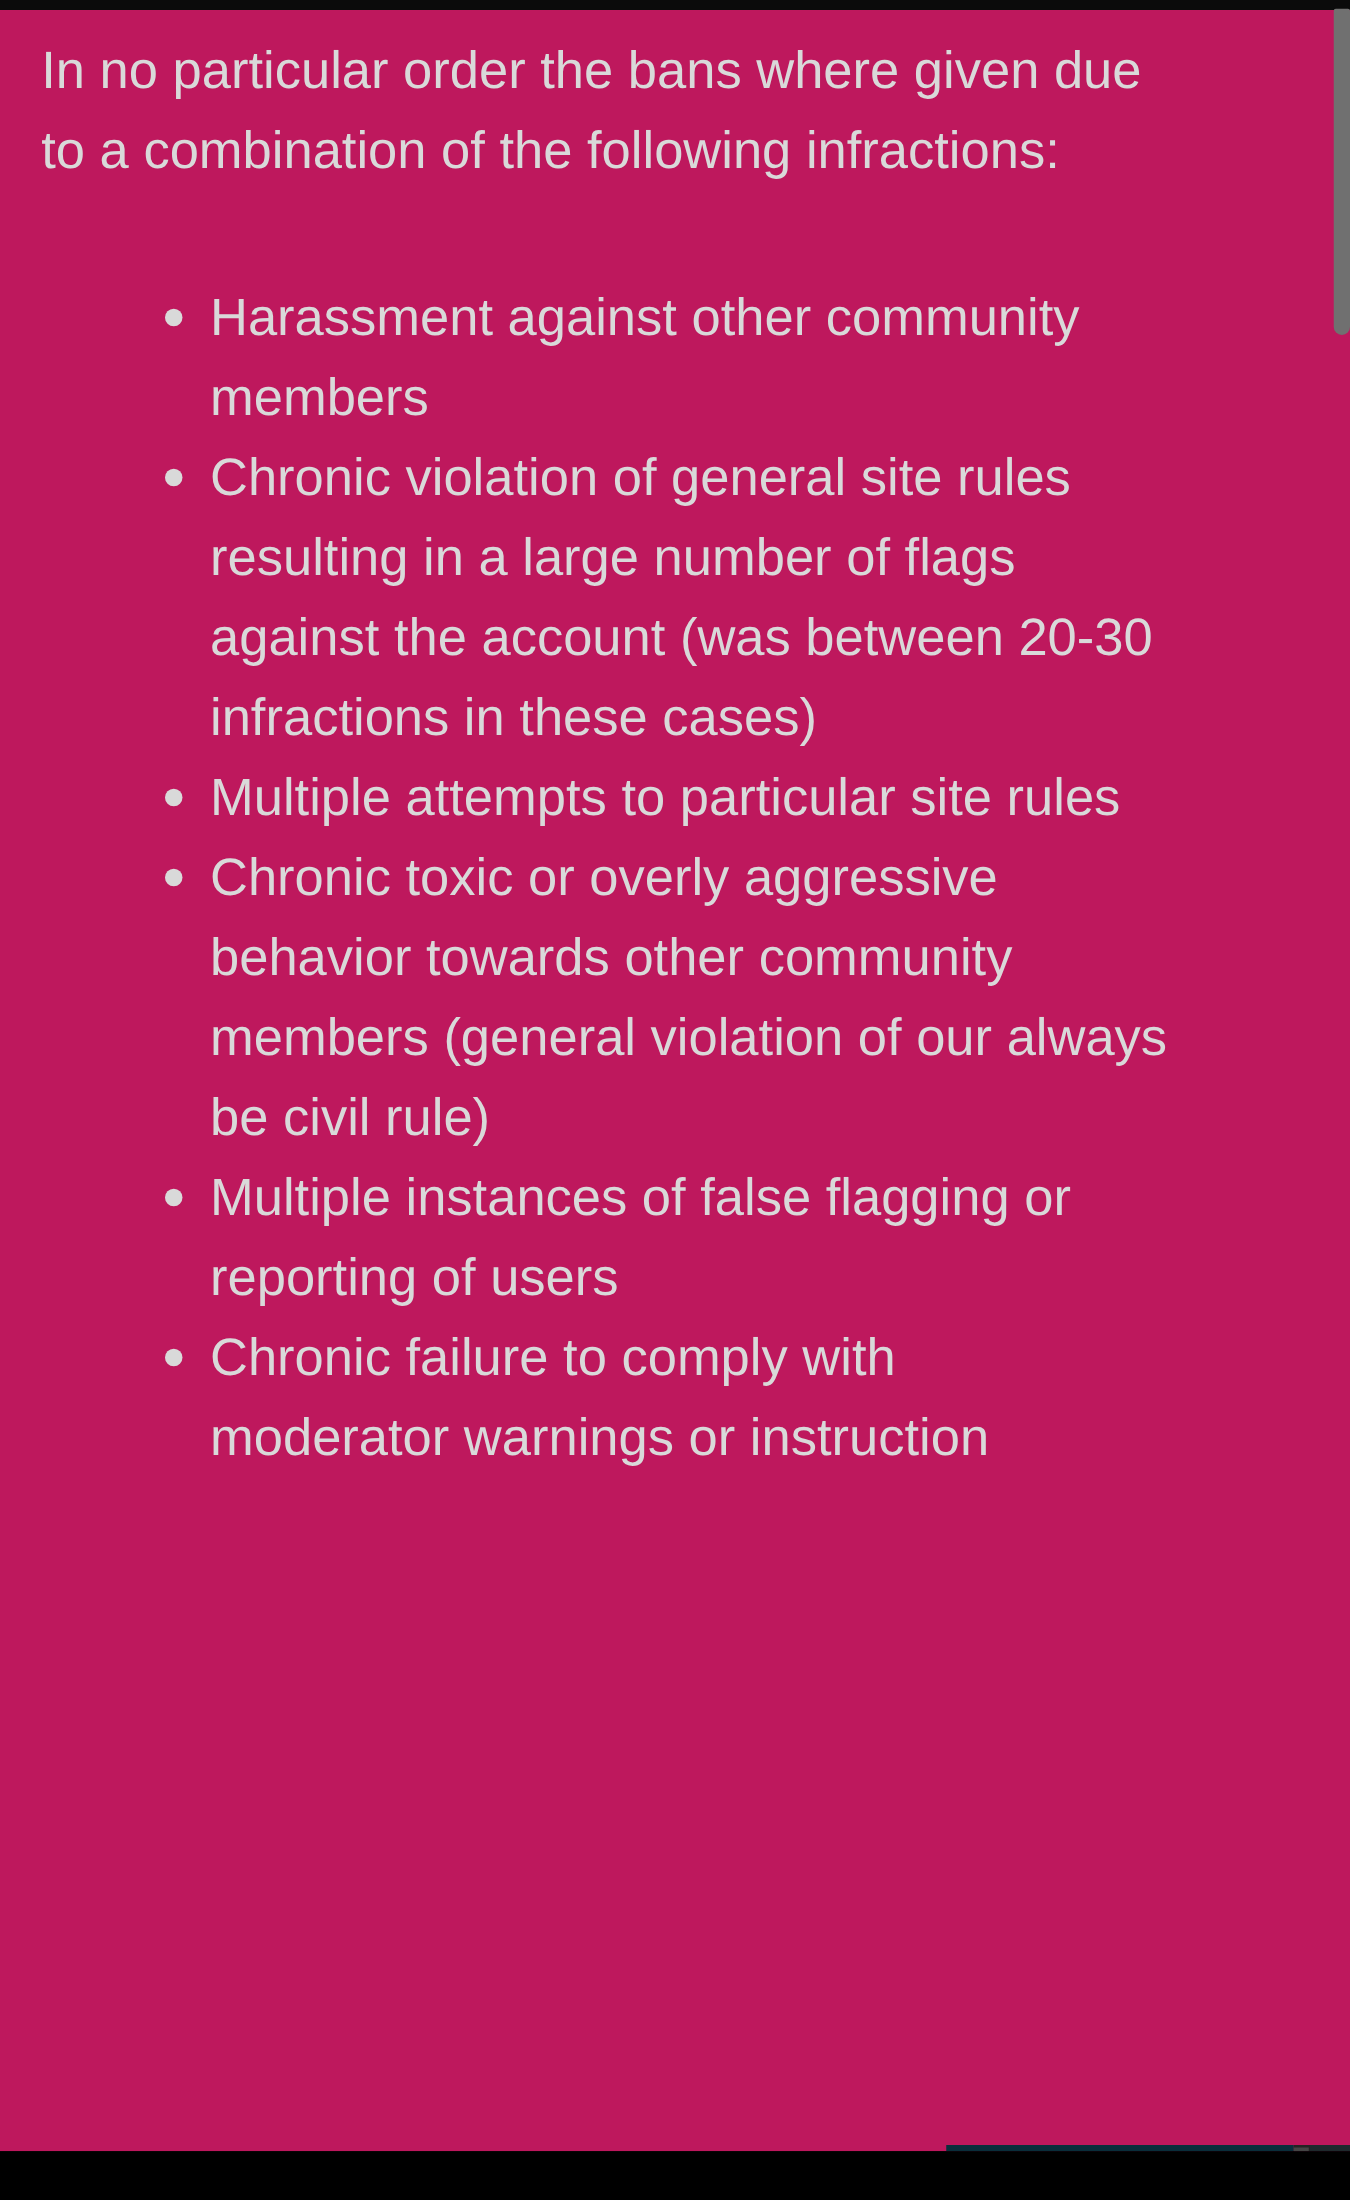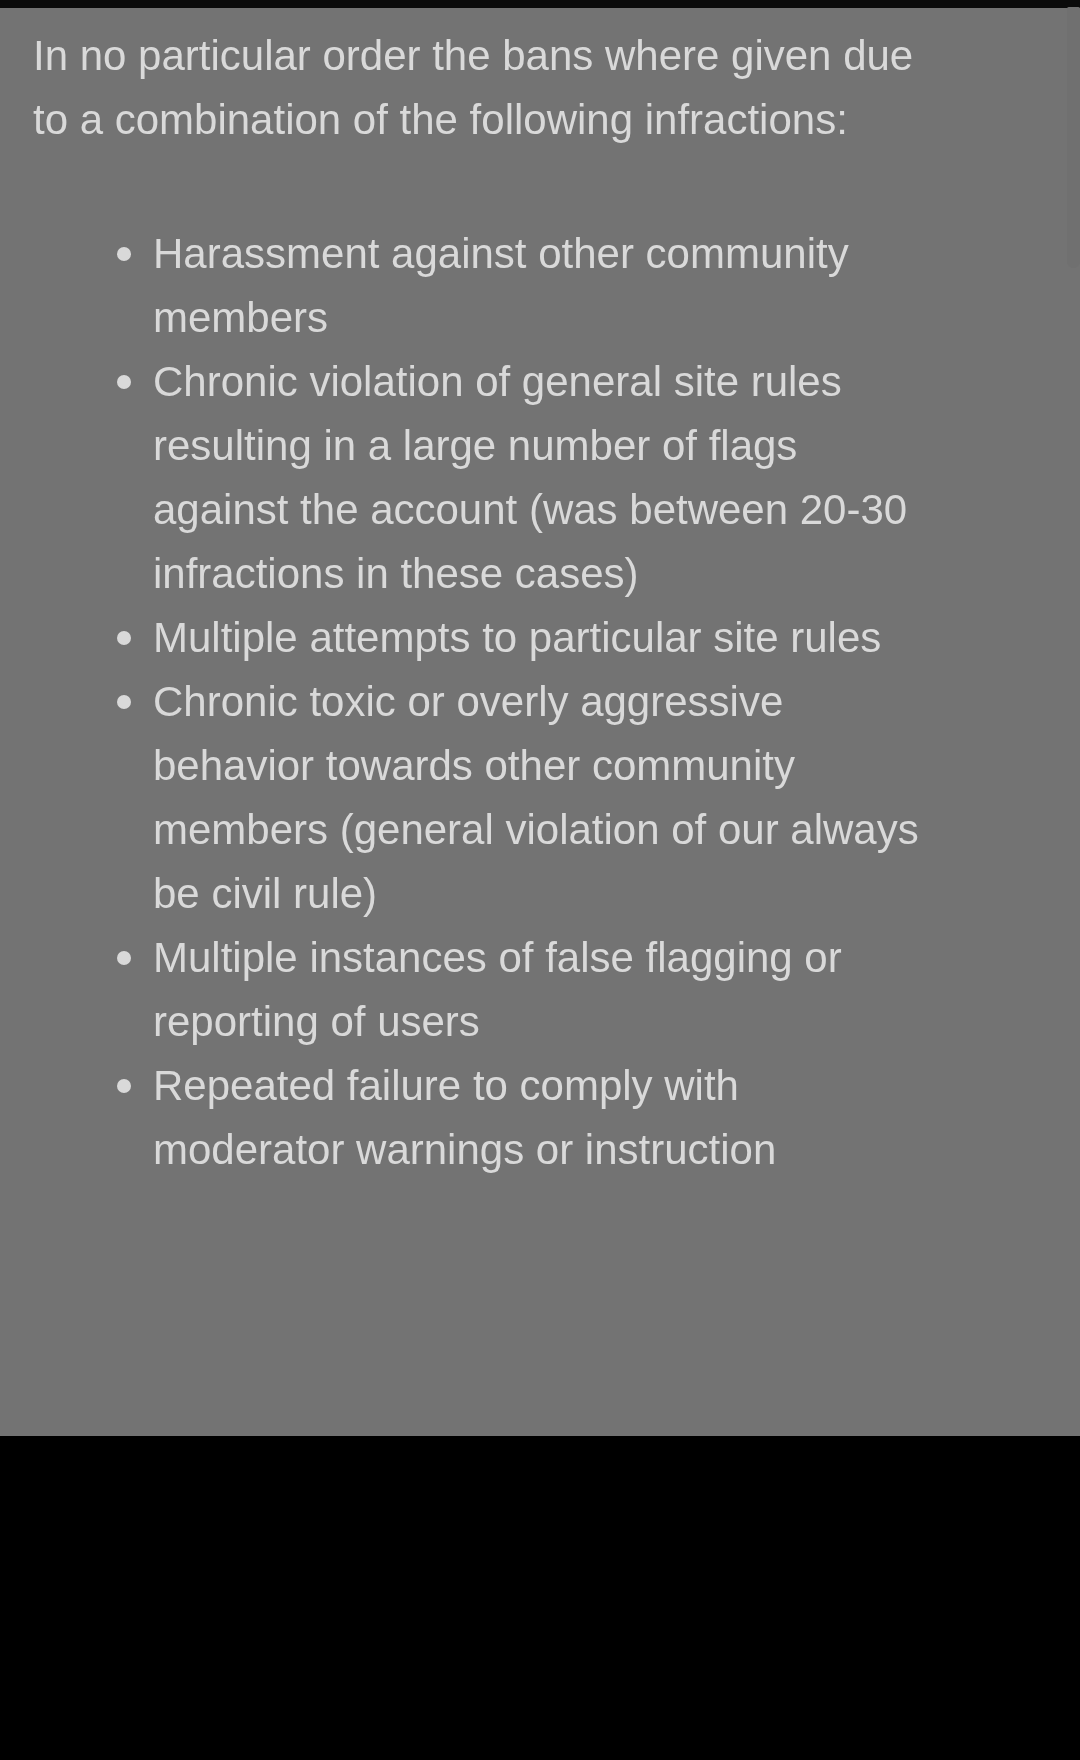--- a/index.html
+++ b/index.html
@@ -1,20 +1,20 @@
 <!DOCTYPE html>
 <html><head>
 <meta charset="utf-8">
 <style>
   html, body { margin: 0; padding: 0; background: #000; }
   .screen {
     position: relative;
     width: 1080px;
-    height: 1436px;
-    background: #737373;
+    height: 1721px;
+    background: #be185d;
     overflow: hidden;
     font-family: "Liberation Sans", "DejaVu Sans", sans-serif;
     color: #d9d9d9;
   }
   .top-edge {
     position: absolute;
     top: 0; left: 0;
     width: 100%; height: 8px;
     background: #0b0b0b;
     z-index: 5;
@@ -35,20 +35,21 @@
     margin: 70px 0 0 0;
     padding: 0 0 0 153px;
     list-style: none;
   }
   .infractions li {
     position: relative;
     font-size: 42px;
     line-height: 64px;
     white-space: pre-line;
     color: #d9d9d9;
+    margin-left: 15px;
   }
   .infractions li::before {
     content: "";
     position: absolute;
     left: -36px;
     top: 25px;
     width: 14px;
     height: 14px;
     border-radius: 50%;
     background: #d9d9d9;
@@ -124,21 +125,21 @@
 resulting in a large number of flags
 against the account (was between 20-30
 infractions in these cases)</span></li>
       <li><span>Multiple attempts to particular site rules</span></li>
       <li><span>Chronic toxic or overly aggressive
 behavior towards other community
 members (general violation of our always
 be civil rule)</span></li>
       <li><span>Multiple instances of false flagging or
 reporting of users</span></li>
-      <li><span>Repeated failure to comply with
+      <li><span>Chronic failure to comply with
 moderator warnings or instruction</span></li>
     </ul>
   </div>
 
   <div class="scrollbar-thumb"></div>
 
   <div class="progress-area">
     <div class="progress-badge">
       <span class="progress-label">8 / 8</span>
     </div>

